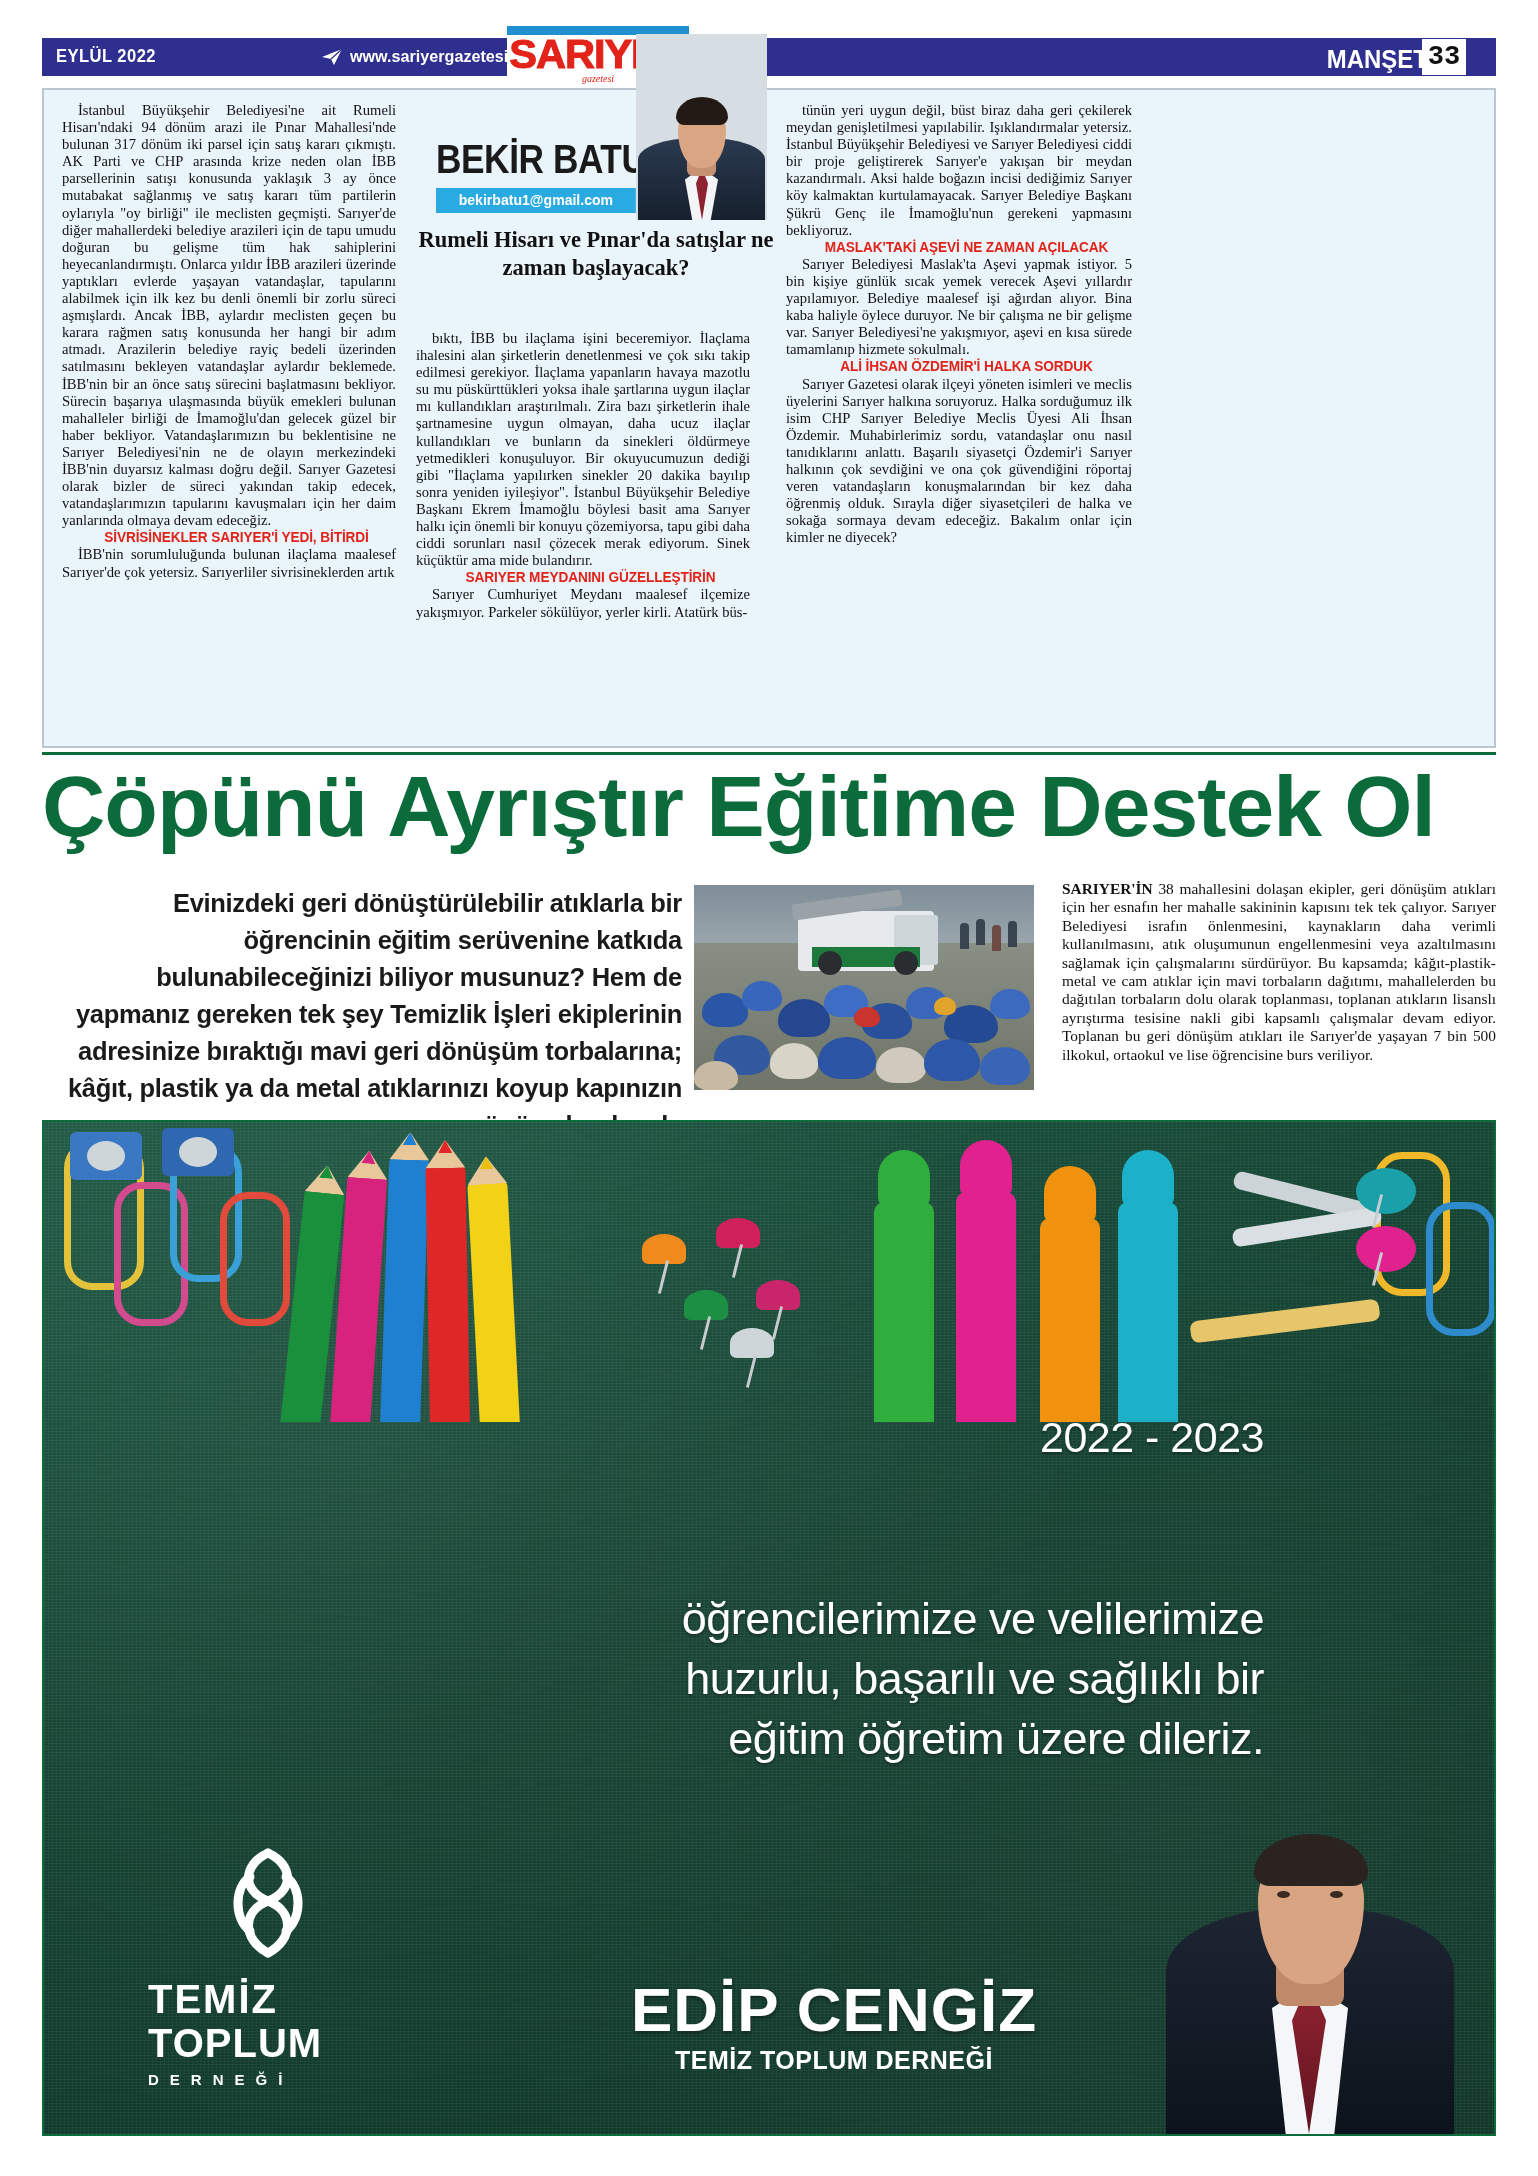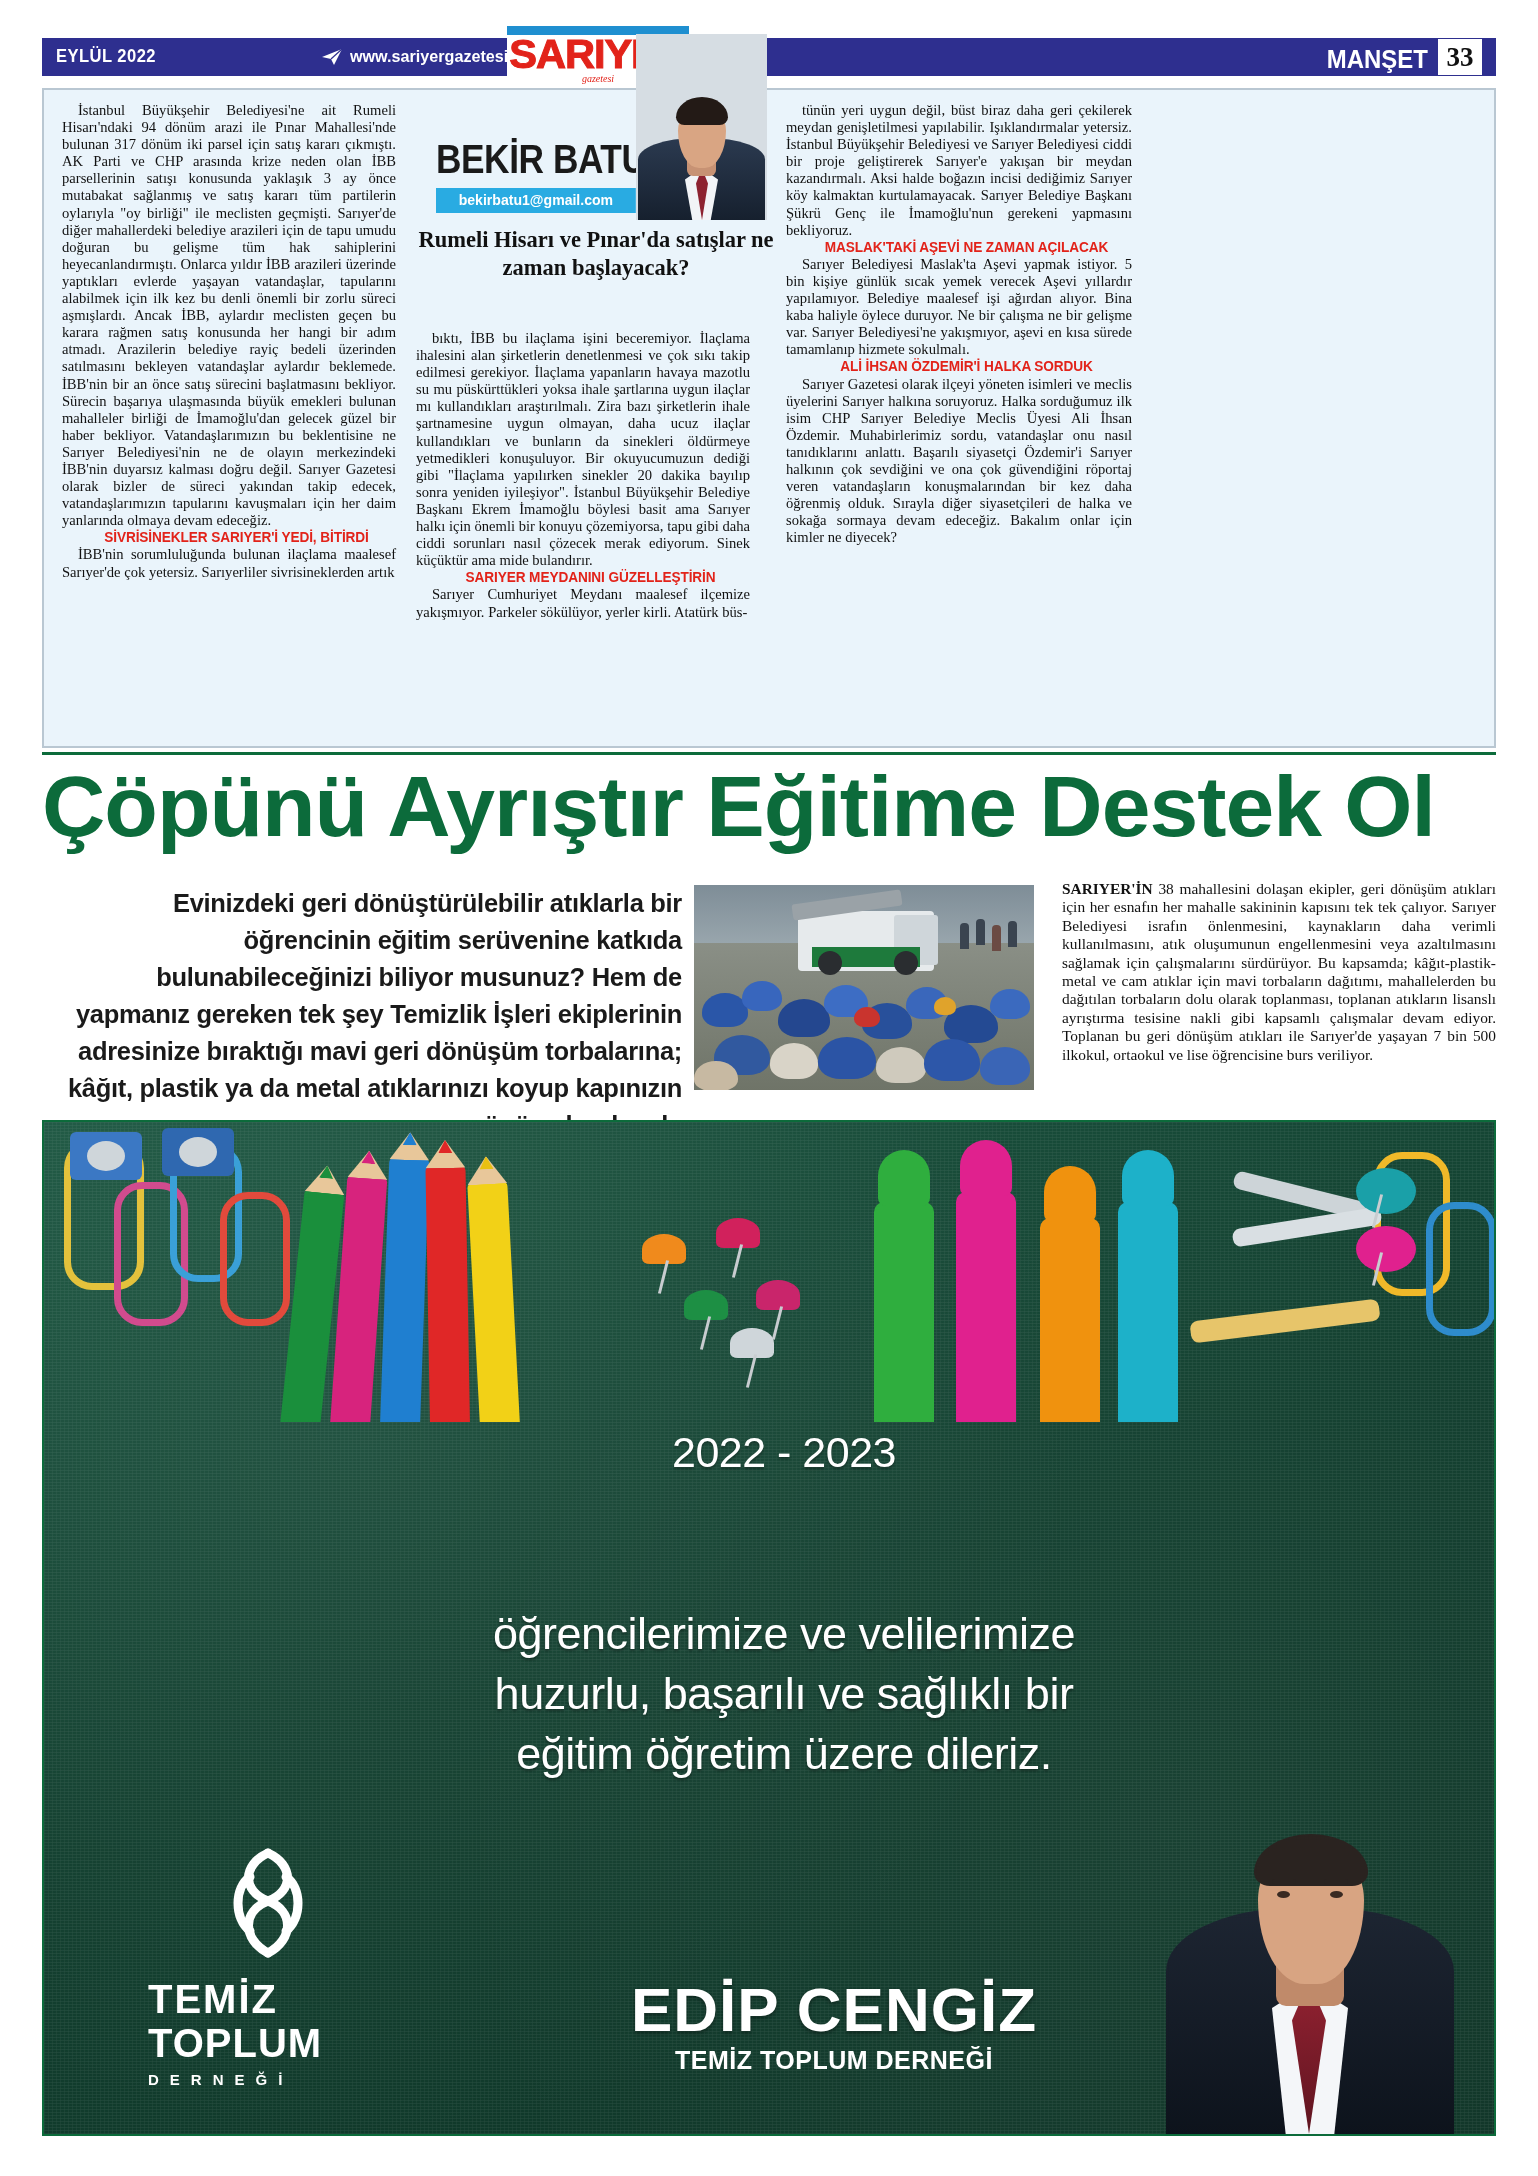--- a/index.html
+++ b/index.html
@@ -96,25 +96,25 @@
     color: #fff;
     font-family: "Liberation Sans", sans-serif;
     font-weight: bold;
     font-size: 26px;
     letter-spacing: 0px;
     transform: scaleX(.92);
     transform-origin: right center;
   }
   .mast-pageno {
     position: absolute;
-    right: 14px; top: 1px;
+    right: 30px; top: 1px;
     width: 44px; height: 36px;
     background: #ffffff;
     color: #111;
-    font-family: Liberation Serif, serif;
+    font-family: Liberation Mono, monospace;
     font-weight: bold;
     font-size: 27px;
     text-align: center;
     line-height: 36px;
   }
 
   
   .colbox {
     position: absolute;
     left: 42px; top: 88px;
@@ -374,23 +374,23 @@
   .sharpener::after{
     content:""; position:absolute; left:17px; top:9px; width:38px; height:30px;
     border-radius:50%; background:#cfd6da;
   }
   .scissors-h {
     position:absolute; width: 120px; height: 16px; background:#d9dfe3; border-radius: 8px;
   }
 
   .ad-text {
     position: absolute;
-    left: 260px; top: 300px;
+    left: 260px; top: 285px;
     width: 960px;
-    text-align: center;
+    text-align: right;
     color: #ffffff;
     font-family: "Liberation Sans", sans-serif;
     font-size: 45px;
     line-height: 60px;
     letter-spacing: -.5px;
     text-shadow: 0 2px 3px rgba(0,0,0,.35);
   }
   .ad-text .year { display:block; font-size: 43px; margin-bottom: 2px;}
 
   .ad-portrait {

